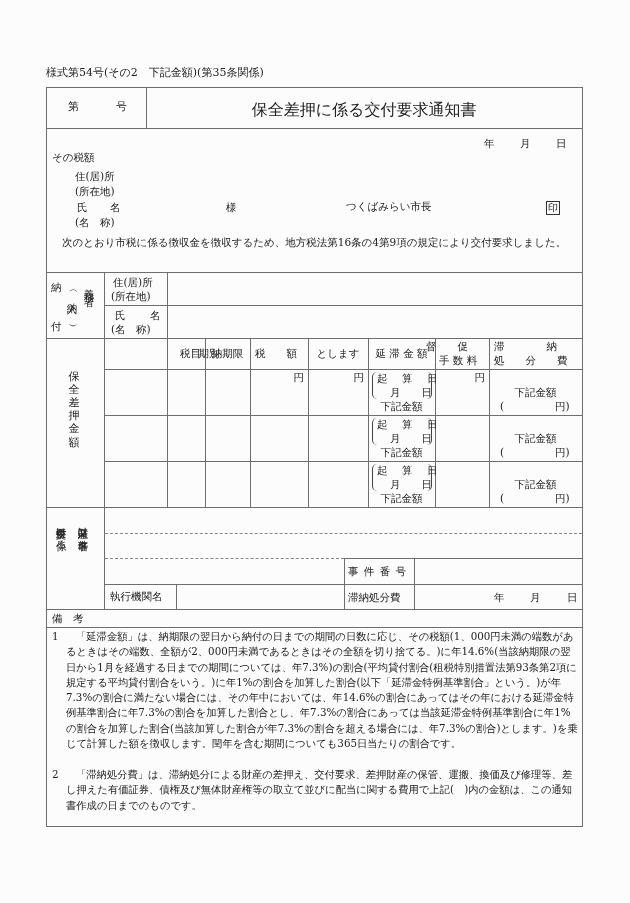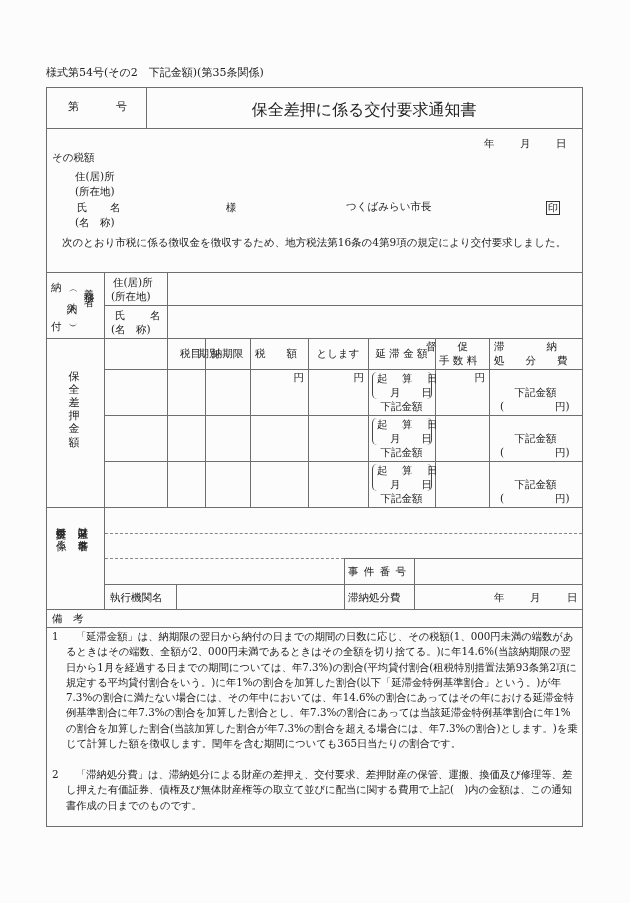--- a/index.html
+++ b/index.html
@@ -153,21 +153,21 @@
 <div class="t vert" style="left:78px;top:520px;font-size:10.5px;line-height:1;letter-spacing:0px;">財産又は事件名</div>
 <div class="t vert" style="left:56px;top:520px;font-size:10.5px;line-height:1;letter-spacing:0px;">交付要求に係る</div>
 
 <div class="abs" style="left:105px;top:508px;width:477px;height:25px;"></div>
 <div class="abs" style="left:105px;top:534px;width:477px;height:24px;"></div>
 <div class="abs" style="left:105px;top:559px;width:239px;height:25px;"></div>
 
 <div class="t" style="left:348px;top:565px;letter-spacing:1px;">事 件 番 号</div>
 <div class="abs" style="left:415px;top:559px;width:167px;height:25px;"></div>
 
-<div class="t" style="left:110px;top:591px;">執行機関名</div>
+<div class="t" style="left:110px;top:591px;font-family:Liberation Mono, monospace;">執行機関名</div>
 <div class="abs" style="left:177px;top:585px;width:167px;height:24px;"></div>
 
 <div class="t" style="left:348px;top:591px;">滞納処分費</div>
 <div>
   <div class="t" style="left:494px;top:591px;">年</div>
   <div class="t" style="left:530px;top:591px;">月</div>
   <div class="t" style="left:567px;top:591px;">日</div>
 </div>
 
 <div class="t" style="left:52px;top:612px;">備　考</div>

